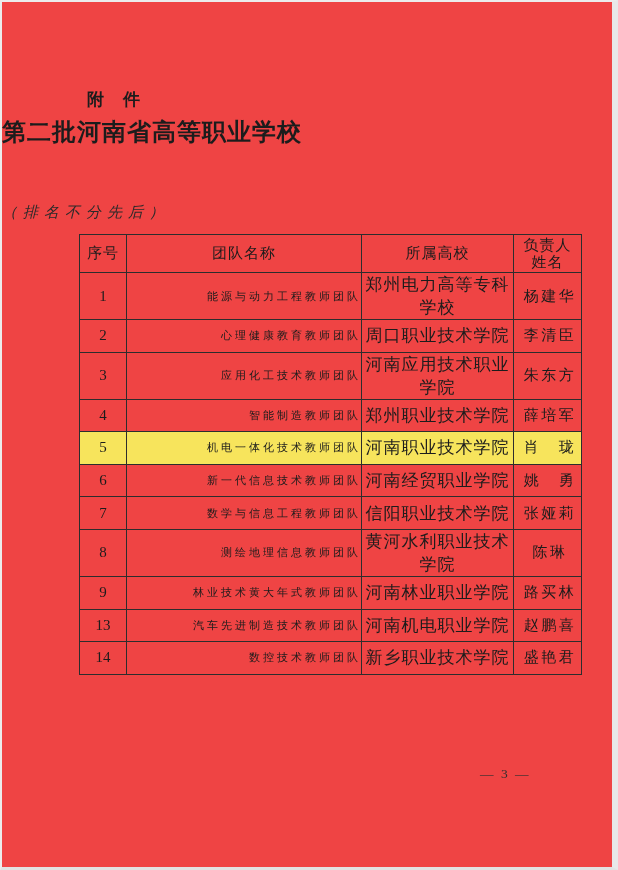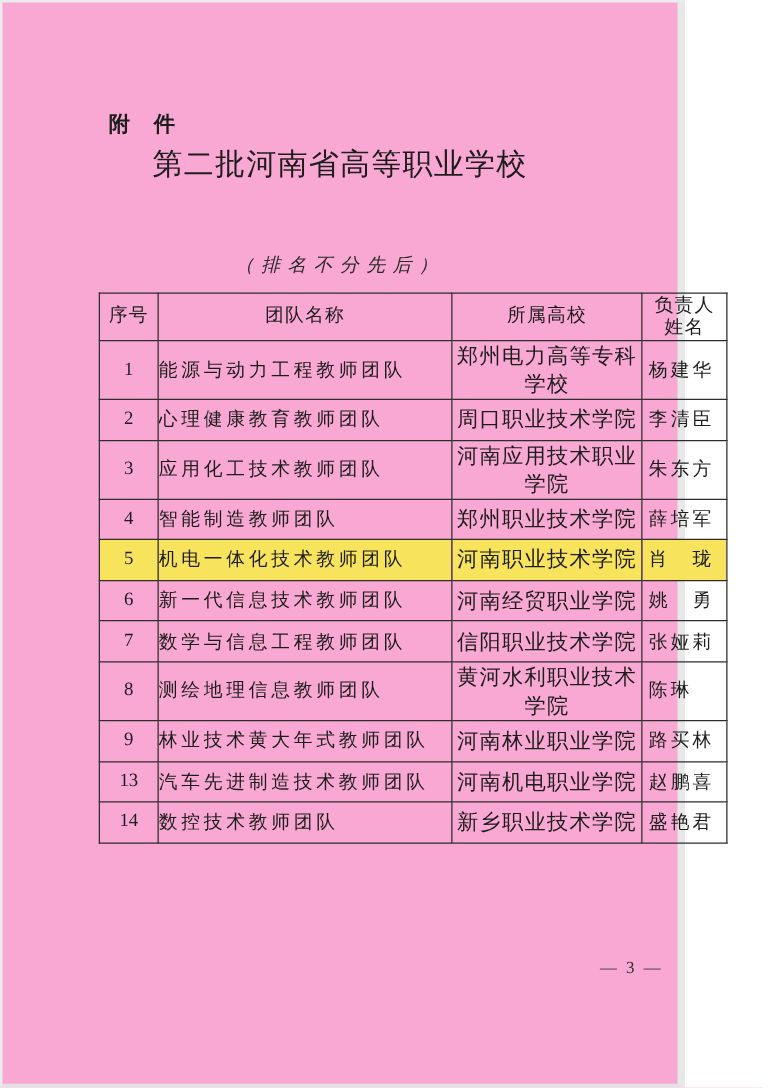--- a/index.html
+++ b/index.html
@@ -6,40 +6,39 @@
   * { margin: 0; padding: 0; box-sizing: border-box; }
   html, body { background: #ffffff; }
   body {
     width: 618px; height: 870px;
     font-family: "Liberation Serif", "DejaVu Serif", serif;
     color: #1c1c1c;
     position: relative;
   }
   .page {
     position: absolute; left: 0; top: 0;
-    width: 548px; height: 870px;
-    background: #f9a8d4;
+    width: 618px; height: 870px;
+    background: #ef4444;
     border-top: 2px solid #ececec;
     border-left: 2px solid #ececec;
     border-right: 6px solid #e8e8e8;
     border-bottom: 3px solid #e2e2e2;
   }
   .attachment-label {
     position: absolute; left: 85px; top: 86px;
     font-size: 17px; font-weight: 700; letter-spacing: 1px;
   }
   .doc-title {
     position: absolute; left: 0; top: 112px; width: 100%;
-    text-align: center;
-    font-size: 24px; font-weight: 400;
+    font-size: 24px; font-weight: 700;
     line-height: 37px; letter-spacing: 1px;
   }
   .doc-subtitle {
     position: absolute; left: 0; top: 201px; width: 100%;
-    text-align: center;
+    text-align: left;
     font-size: 15px; letter-spacing: 6px;
     font-style: italic;
     color: #2a2a2a;
   }
   table.roster {
     position: absolute; left: 77px; top: 232px;
     width: 502px;
     border-collapse: collapse;
     table-layout: fixed;
   }
@@ -49,23 +48,23 @@
     overflow: hidden;
     font-weight: normal;
   }
   table.roster thead tr { height: 38px; }
   table.roster tbody tr { height: 32.6px; }
   th.h-cell {
     font-size: 15px; letter-spacing: 1px; text-align: center;
     white-space: pre-line; line-height: 17px;
   }
   td.c-no   { text-align: center; font-size: 15px; }
-  td.c-team { text-align: left; font-size: 15px; letter-spacing: 3px; }
+  td.c-team { text-align: right; font-size: 11px; letter-spacing: 3px; }
   td.c-school { text-align: center; font-size: 17px; letter-spacing: 1px; }
-  td.c-leader { text-align: left; padding-left: 5px; font-size: 15px; letter-spacing: 2.5px; margin-top: 12px; }
+  td.c-leader { text-align: center; padding-left: 5px; font-size: 15px; letter-spacing: 2.5px; margin-top: 12px; }
   tr.highlight td { background: var(--hl); }
   .page-number {
     position: absolute; left: 478px; top: 764px;
     font-size: 13.5px; letter-spacing: 2px; color: #2f2f2f;
   }
 </style>
 </head>
 <body>
 
 <div class="page">

